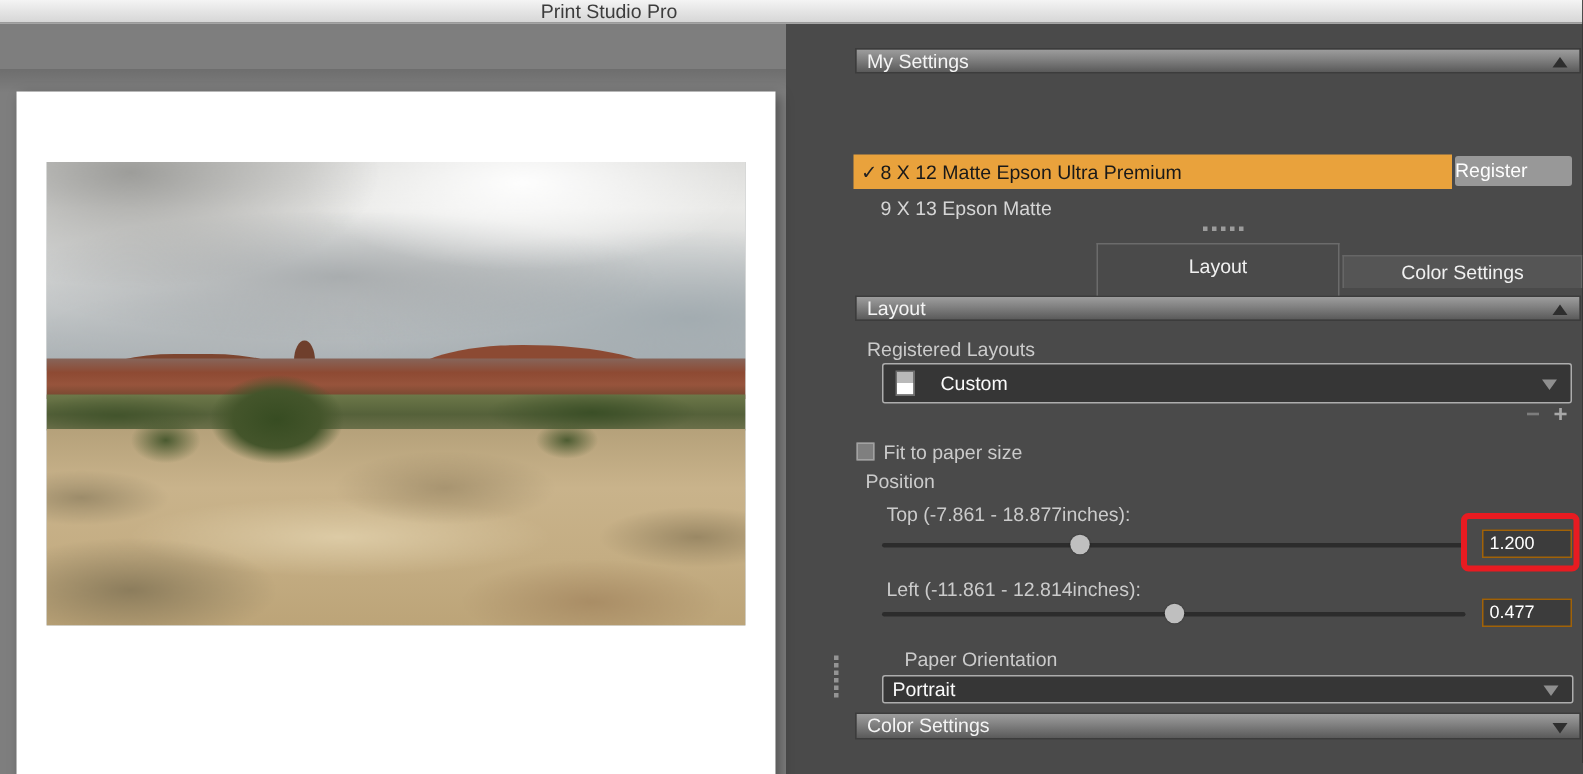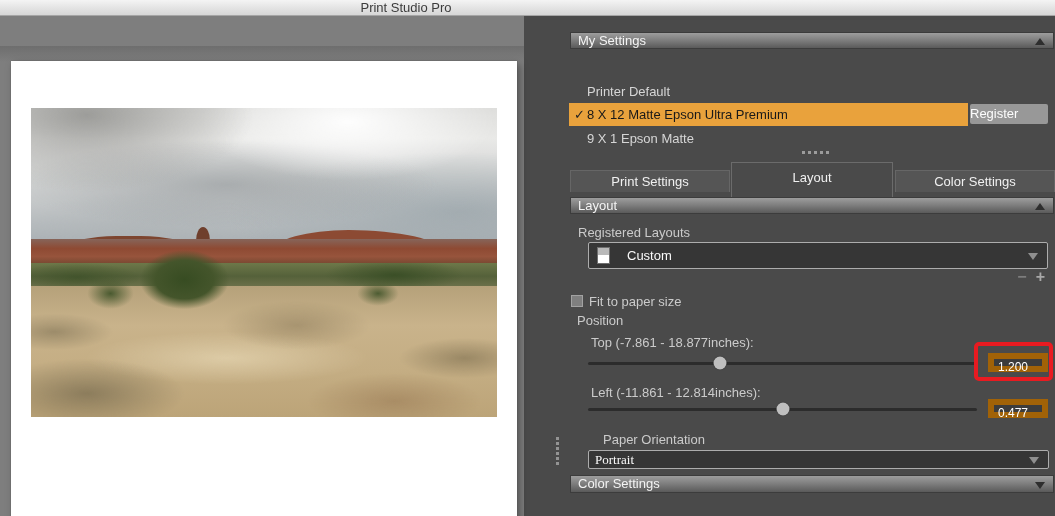--- a/index.html
+++ b/index.html
@@ -147,21 +147,21 @@
   }
   .dd-custom { left:588px; top:242px; width:460px; height:27px; }
   .dd-custom .dd-text { position:absolute; left:38px; top:5px; }
   .dd-icon {
     position:absolute; left:8px; top:4px; width:13px; height:17px;
     background:linear-gradient(180deg,#b9b9b9 0%, #b9b9b9 50%, #ffffff 50%, #ffffff 100%);
     border:1px solid #6f6f6f;
   }
   .dd-tri { right:9px; top:10px; }
   .dd-portrait { left:588px; top:450px; width:461px; height:19px; }
-  .dd-portrait .dd-text { position:absolute; left:6px; top:1px; line-height:16px;font-family:Liberation Serif, serif; }
+  .dd-portrait .dd-text { position:absolute; left:6px; top:1px; line-height:16px; }
   .dd-portrait .dd-tri { top:6px; }
   .mini-btns { position:absolute; right:10px; top:269px; display:flex; gap:9px; }
   .mini-btns span { font-size:16px; font-weight:bold; line-height:16px; }
   .btn-minus { color:#7d7d7d; }
   .btn-plus { color:#a8a8a8; }
   .checkbox {
     position:absolute; left:571px; top:295px; width:12px; height:12px;
     background:#7f7f7f; border:1px solid #a2a2a2;
   }
   .slider { position:absolute; width:389px; height:14px; }
@@ -169,21 +169,21 @@
     position:absolute; left:0; right:0; top:6px; height:3px;
     background:#2c2c2c; border-radius:2px;
   }
   .slider .thumb {
     position:absolute; top:7px; width:13px; height:13px; border-radius:50%;
     background:#bfbfbf; transform:translate(-50%,-50%);
     box-shadow:0 0 1px rgba(0,0,0,0.6);
   }
   .value-box {
     position:absolute; width:60px; height:19px; background:#3c3c3c;
-    border:6px solid #a16207; color:#ffffff; font-size:12px;
+    border:1px solid #a16207; color:#ffffff; font-size:12px;
     line-height:17px; padding-left:4px;
   }
   .annotation-box {
     position:absolute; left:974px; top:342px; width:79px; height:39px;
     border:4px solid #e81b21; border-radius:5px; pointer-events:none;
   }
 </style>
 </head>
 <body>
 
@@ -219,40 +219,38 @@
       <i></i>
       <i></i>
   </div>
 
   <div class="section-header" style="top:32px;">
     <span>My Settings</span>
     <span class="tri tri-up hdr-tri"></span>
   </div>
 
 
-  <div class="list-row" style="top:82px;">Printer Default</div>
 
   <div class="list-row selected" style="top:103px;">
     <span class="list-check">✓</span>
     <span>8 X 12 Matte Epson Ultra Premium</span>
   </div>
 
   <div class="register-btn">Register</div>
 
-  <div class="list-row" style="top:129px;">9 X 1 Epson Matte</div>
+  <div class="list-row" style="top:129px;">9 X 13 Epson Matte</div>
 
   <div class="h-dots">
     <i></i>
       <i></i>
       <i></i>
       <i></i>
       <i></i>
   </div>
 
-  <div class="tab" style="left:570px; width:160px;">Print Settings</div>
   <div class="tab active" style="left:731px; width:162px;">Layout</div>
   <div class="tab" style="left:895px; width:160px;">Color Settings</div>
 
   <div class="section-header" style="top:197px; z-index:1;">
     <span>Layout</span>
     <span class="tri tri-up hdr-tri"></span>
   </div>
 
   <div class="label" style="left:578px; top:225px;">Registered Layouts</div>
 

